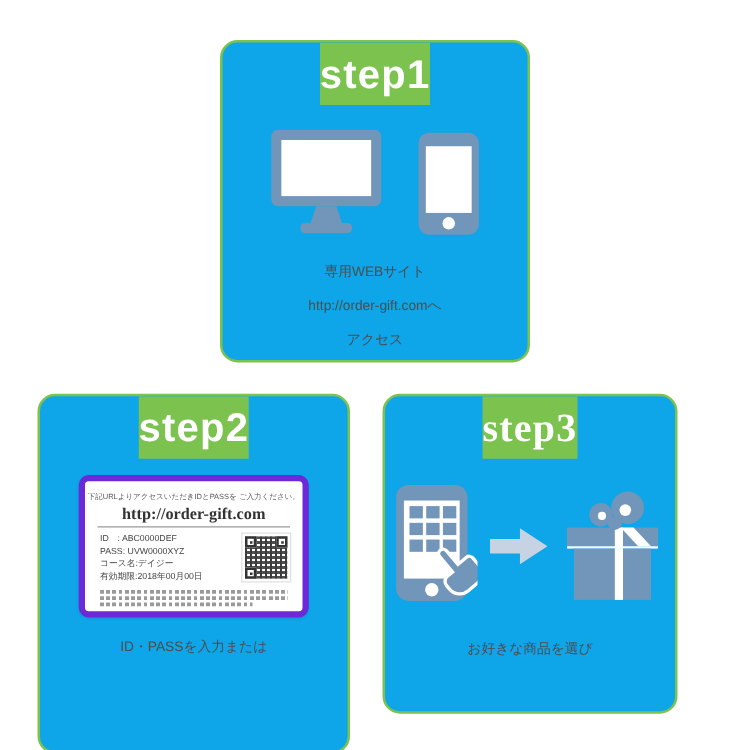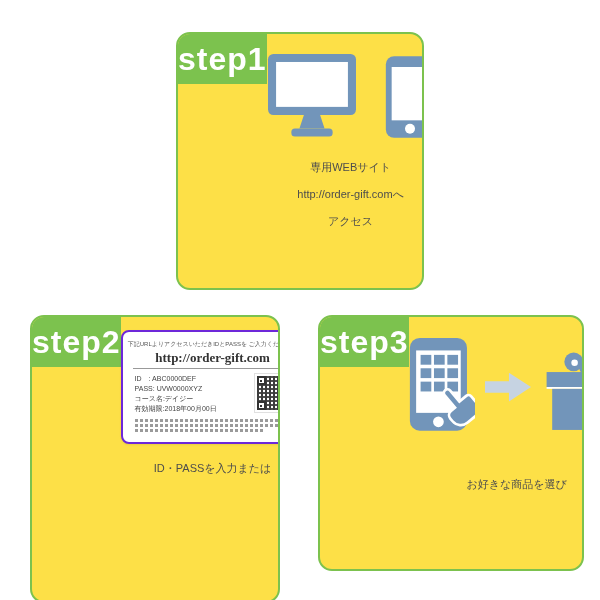--- a/index.html
+++ b/index.html
@@ -3,57 +3,57 @@
 <meta charset="utf-8">
 <style>
   * { margin:0; padding:0; box-sizing:border-box; }
   html,body { width:600px; height:600px; background:#fff; font-family:"Liberation Sans", sans-serif; }
   .canvas { position:relative; width:600px; height:600px; background:#fff; overflow:hidden; }
 
   .step-box {
     position:absolute;
     border:2px solid var(--green);
     border-radius:14px;
-    background:#fde047;
+    background:#0ea5e9;
     overflow:hidden;
-    display:flex; flex-direction:row;
+    display:flex; flex-direction:column;align-items:center;
   }
   #step1-box { left:176px; top:32px;  width:248px; height:258px; }
   #step2-box { left:30px;  top:315px; width:250px; height:288px; }
-  #step3-box { left:318px; top:315px; width:266px; height:256px; }
+  #step3-box { left:306px; top:315px; width:236px; height:256px;font-family:Liberation Serif, serif; }
 
   .step-header {
     height:50px; flex:0 0 50px;
     background:var(--green);
     color:#fff;
     display:flex; align-items:center; justify-content:center;
     font-size:32px; font-weight:bold; letter-spacing:1px;
   }
   .step-body { flex:1; display:flex; flex-direction:column; align-items:center; }
 
   .icon-row { display:flex; align-items:center; justify-content:center; }
   #step1-box .icon-row { margin-top:19px; gap:28px; }
   #step3-box .icon-row { margin-top:20px; gap:10px; }
 
   .caption { text-align:center; color:var(--text_dark); font-size:11px; }
   #step1-box .caption { margin-top:9px; line-height:27px; }
   #step2-box .caption { margin-top:9px; line-height:31px; }
-  #step3-box .caption { margin-top:28px; line-height:31px; }
+  #step3-box .caption { margin-top:12px; line-height:31px; }
 
   .fill-blue  { fill:var(--icon_blue); }
   .fill-white { fill:#ffffff; }
   .fill-arrow { fill:var(--arrow_blue); }
   .hand-path  { fill:var(--icon_blue); stroke:#ffffff; stroke-width:3px; }
 
   
   .id-card {
     margin-top:13px;
     width:184px; height:114px;
     background:#fff;
-    border:2px solid #6d28d9;
+    border:5px solid #6d28d9;
     border-radius:8px;
     box-shadow:0 1px 2px rgba(0,0,0,0.08);
     overflow:hidden;
   }
   .card-note {
     margin-top:8px;
     text-align:center;
     font-size:6px; color:#555; letter-spacing:0; white-space:nowrap;
   }
   .card-url {

